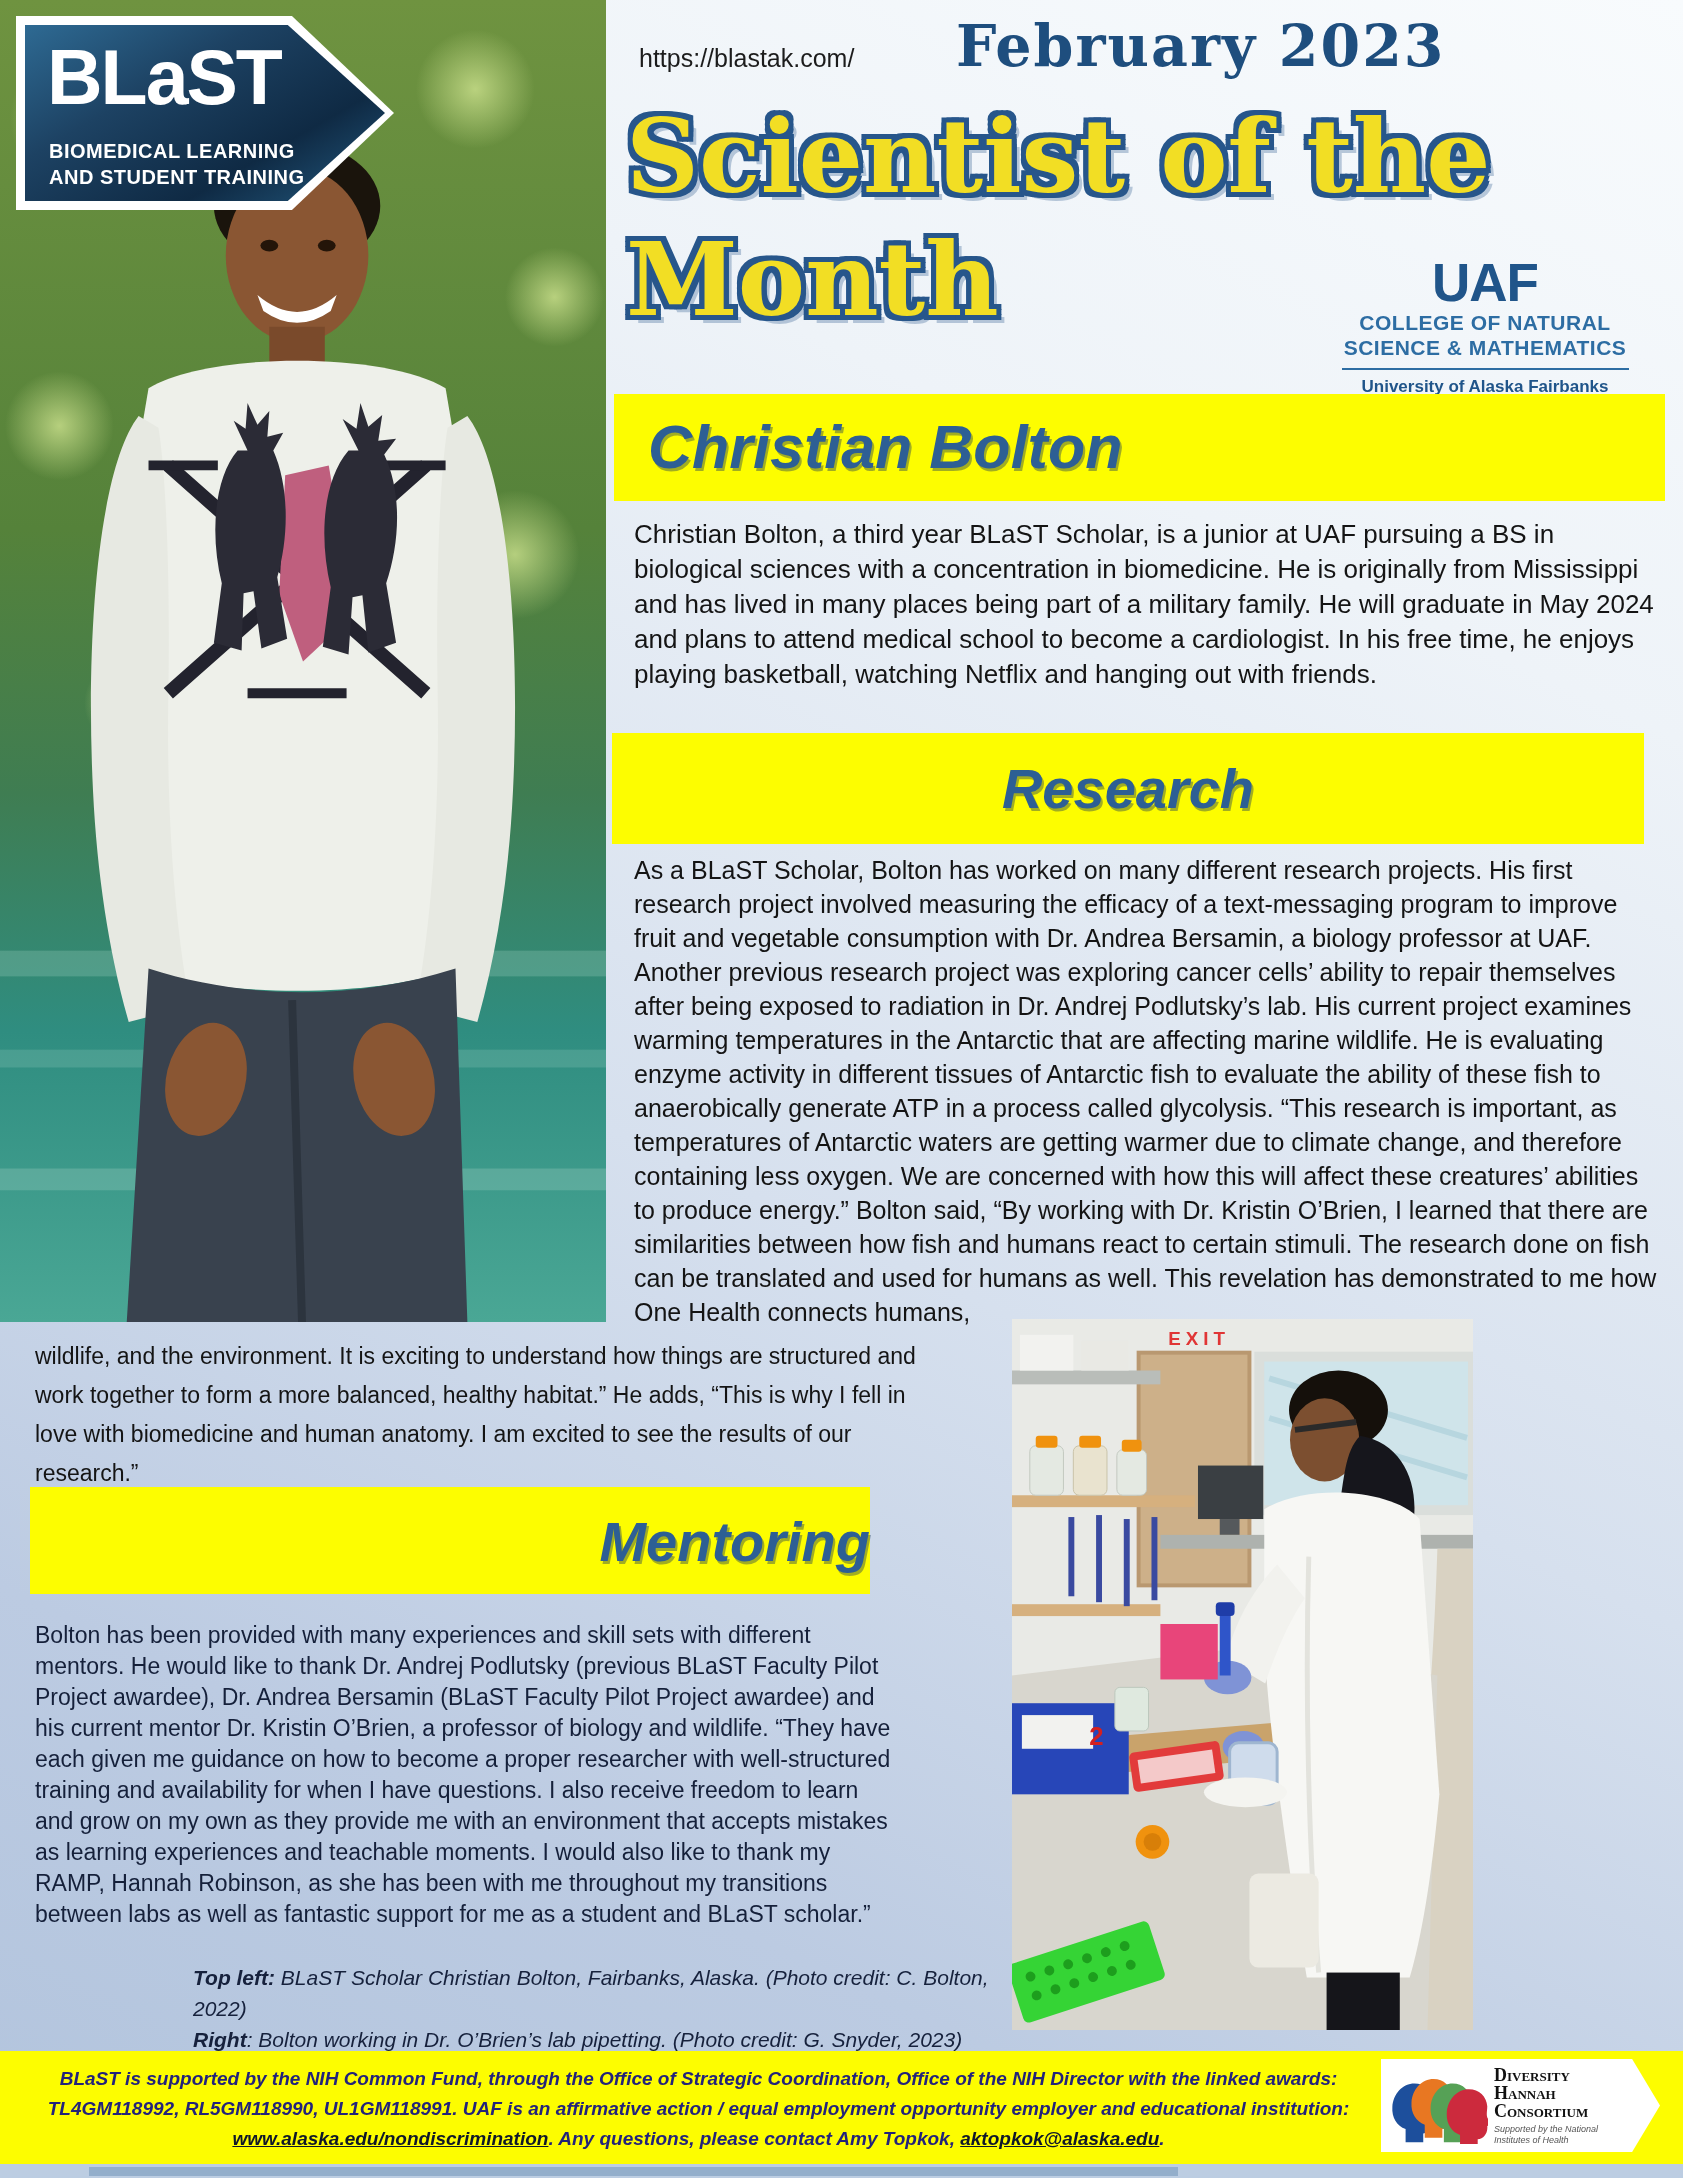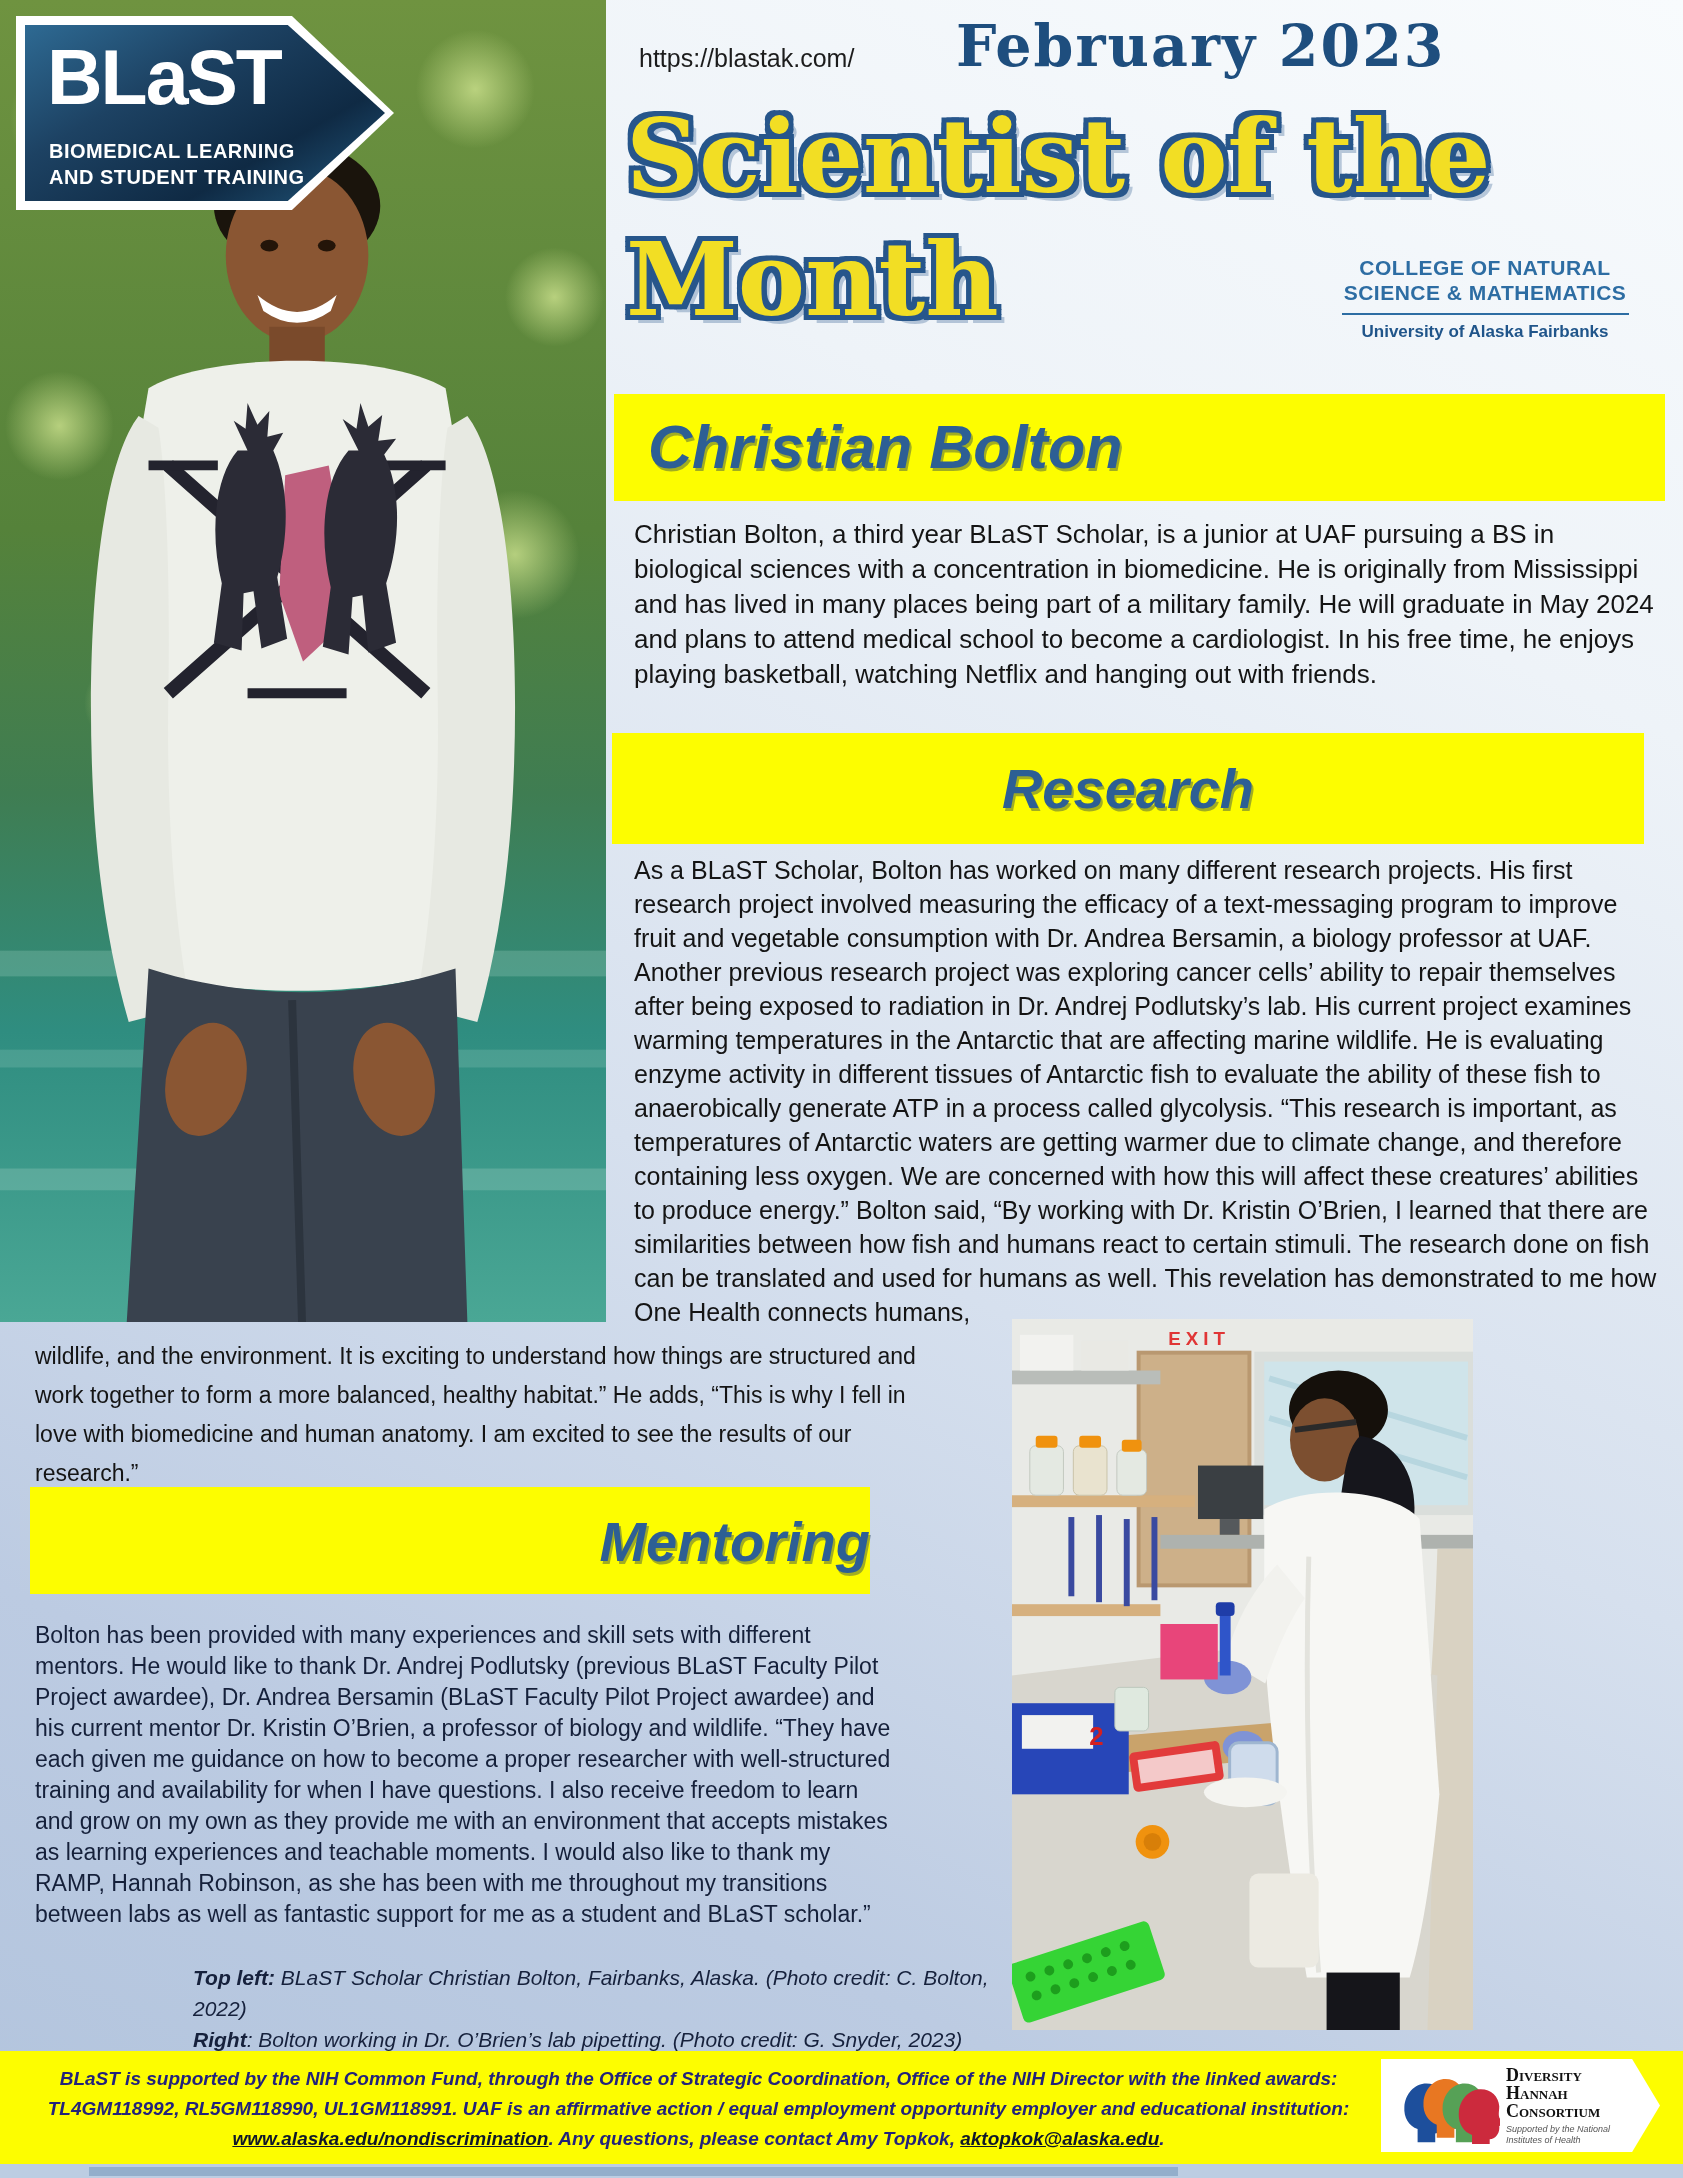--- a/index.html
+++ b/index.html
@@ -58,21 +58,21 @@
   .captions{position:absolute;left:193px;top:1962px;width:851px;font-style:italic;
             font-size:21px;line-height:31px;color:#16213c;}
   .cap-label{font-weight:700;}
   
   .footer-bar{position:absolute;left:0;top:2051px;width:1683px;height:113px;background:#fdfd00;}
   .footer-text{position:absolute;left:45px;top:13px;width:1307px;text-align:center;
                font-size:19px;line-height:30px;font-weight:700;font-style:italic;color:#23237a;}
   .footer-link{color:#0f172a;text-decoration:underline;cursor:pointer;text-align:right;}
   .dpc{position:absolute;left:1381px;top:8px;width:279px;height:93px;background:#ffffff;
        clip-path:polygon(0 0,90% 0,100% 50%,90% 100%,0 100%);
-       display:flex;align-items:center;padding-left:16px;box-sizing:border-box;}
+       display:flex;align-items:center;padding-left:4px;box-sizing:border-box;}
   .dpc-text{margin-left:6px;}
   .dpc-title{font-family:"Liberation Serif",serif;font-variant:small-caps;font-weight:700;
              font-size:18px;line-height:18px;color:#111111;}
   .dpc-tagline{margin-top:4px;font-size:9px;line-height:11px;font-style:italic;color:#555555;}
   .bottom-strip{position:absolute;left:0;top:2164px;width:1683px;height:14px;background:#bccde2;}
   .bottom-strip-bar{position:absolute;left:89px;top:3px;width:1089px;height:9px;background:#93aecb;}
 </style>
 </head>
 <body>
 
@@ -139,20 +139,21 @@
   </div>
 
   <div class="site-url">https://blastak.com/</div>
   <div class="issue-date">February 2023</div>
   <div class="big-title">
     <div>Scientist of the</div>
     <div>Month</div>
   </div>
 
   <div class="uaf">
+    <div class="uaf-mark">UAF</div>
     <div class="uaf-college">COLLEGE OF NATURAL</div>
     <div class="uaf-college">SCIENCE &amp; MATHEMATICS</div>
     <div class="uaf-rule"></div>
     <div class="uaf-univ">University of Alaska Fairbanks</div>
   </div>
 
   <div class="banner profile-banner">
     <h2 class="banner-h">Christian Bolton</h2>
   </div>
   <div class="bodytext profile-body">Christian Bolton, a third year BLaST Scholar, is a junior at UAF pursuing a BS in biological sciences with a concentration in biomedicine. He is originally from Mississippi and has lived in many places being part of a military family. He will graduate in May 2024 and plans to attend medical school to become a cardiologist. In his free time, he enjoys playing basketball, watching Netflix and hanging out with friends.</div>

